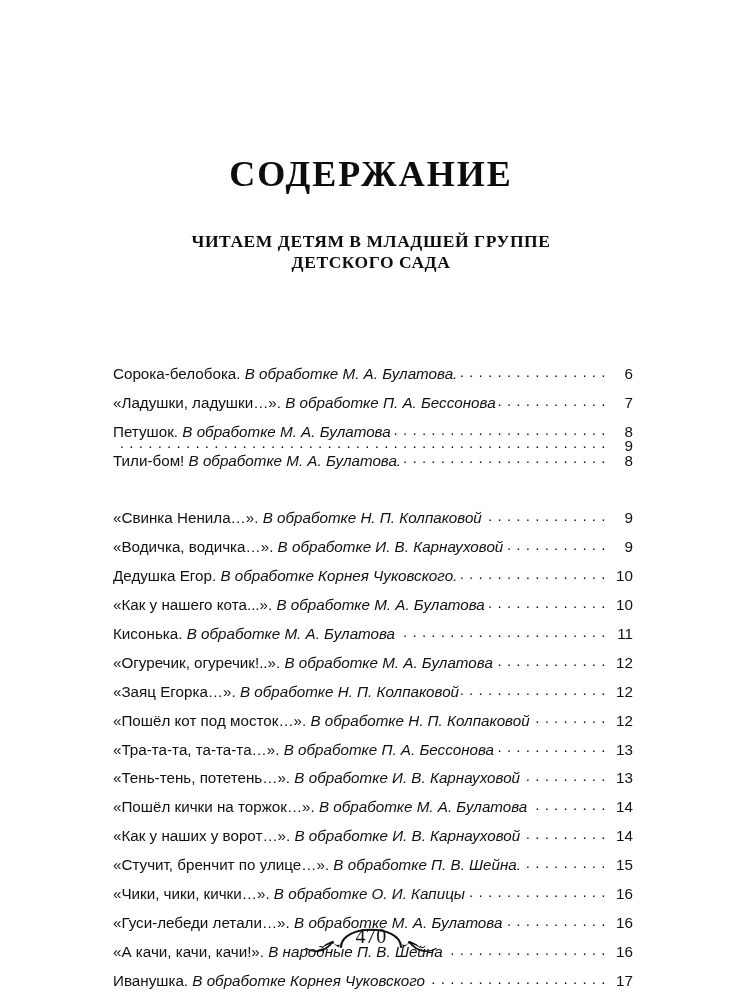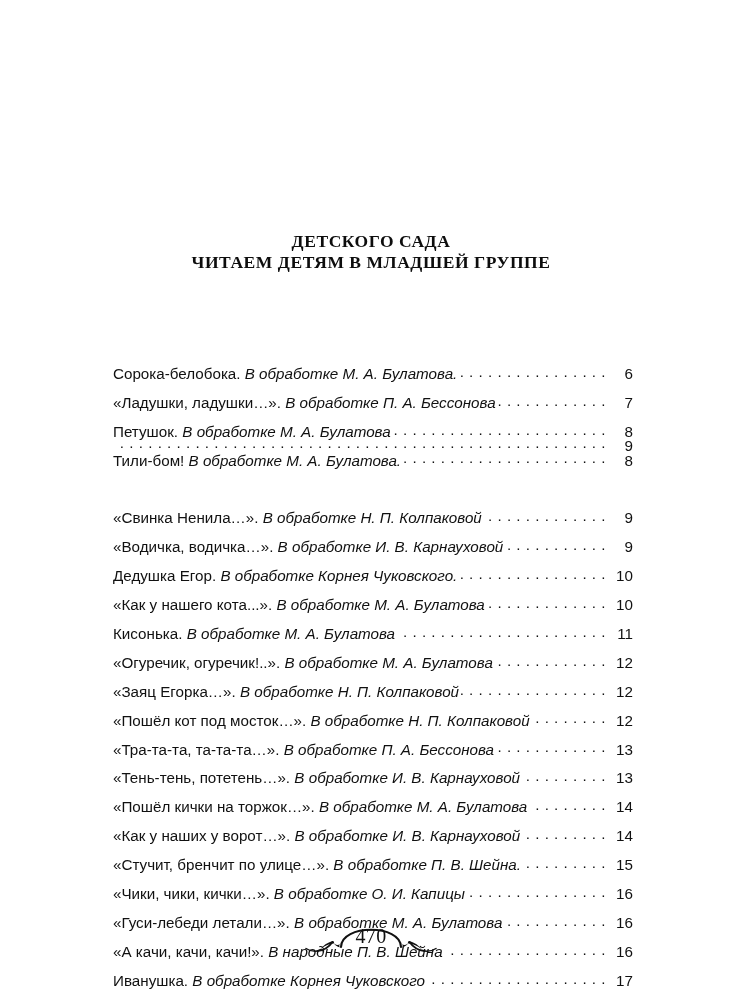--- a/index.html
+++ b/index.html
@@ -153,24 +153,25 @@
     font-weight: normal;
     letter-spacing: 0.4px;
     color: #111111;
   }
 </style>
 </head>
 <body>
 
 <div class="page">
 
+  <h1 class="page-title">СОДЕРЖАНИЕ</h1>
 
   <div class="section-heading">
+    <span class="line">ЧИТАЕМ ДЕТЯМ В МЛАДШЕЙ ГРУППЕ</span>
     <span class="line">ДЕТСКОГО САДА</span>
-    <span class="line">ЧИТАЕМ ДЕТЯМ В МЛАДШЕЙ ГРУППЕ</span>
   </div>
 
 
   <div class="toc" id="toc-list">
       <div class="toc-entry">
         <span class="entry-text"><span class="entry-title">Сорока-белобока.</span> <span class="entry-source">В обработке М. А. Булатова.</span></span>
         <span class="leader"></span>
         <span class="entry-page">6</span>
       </div>
       <div class="toc-entry">

